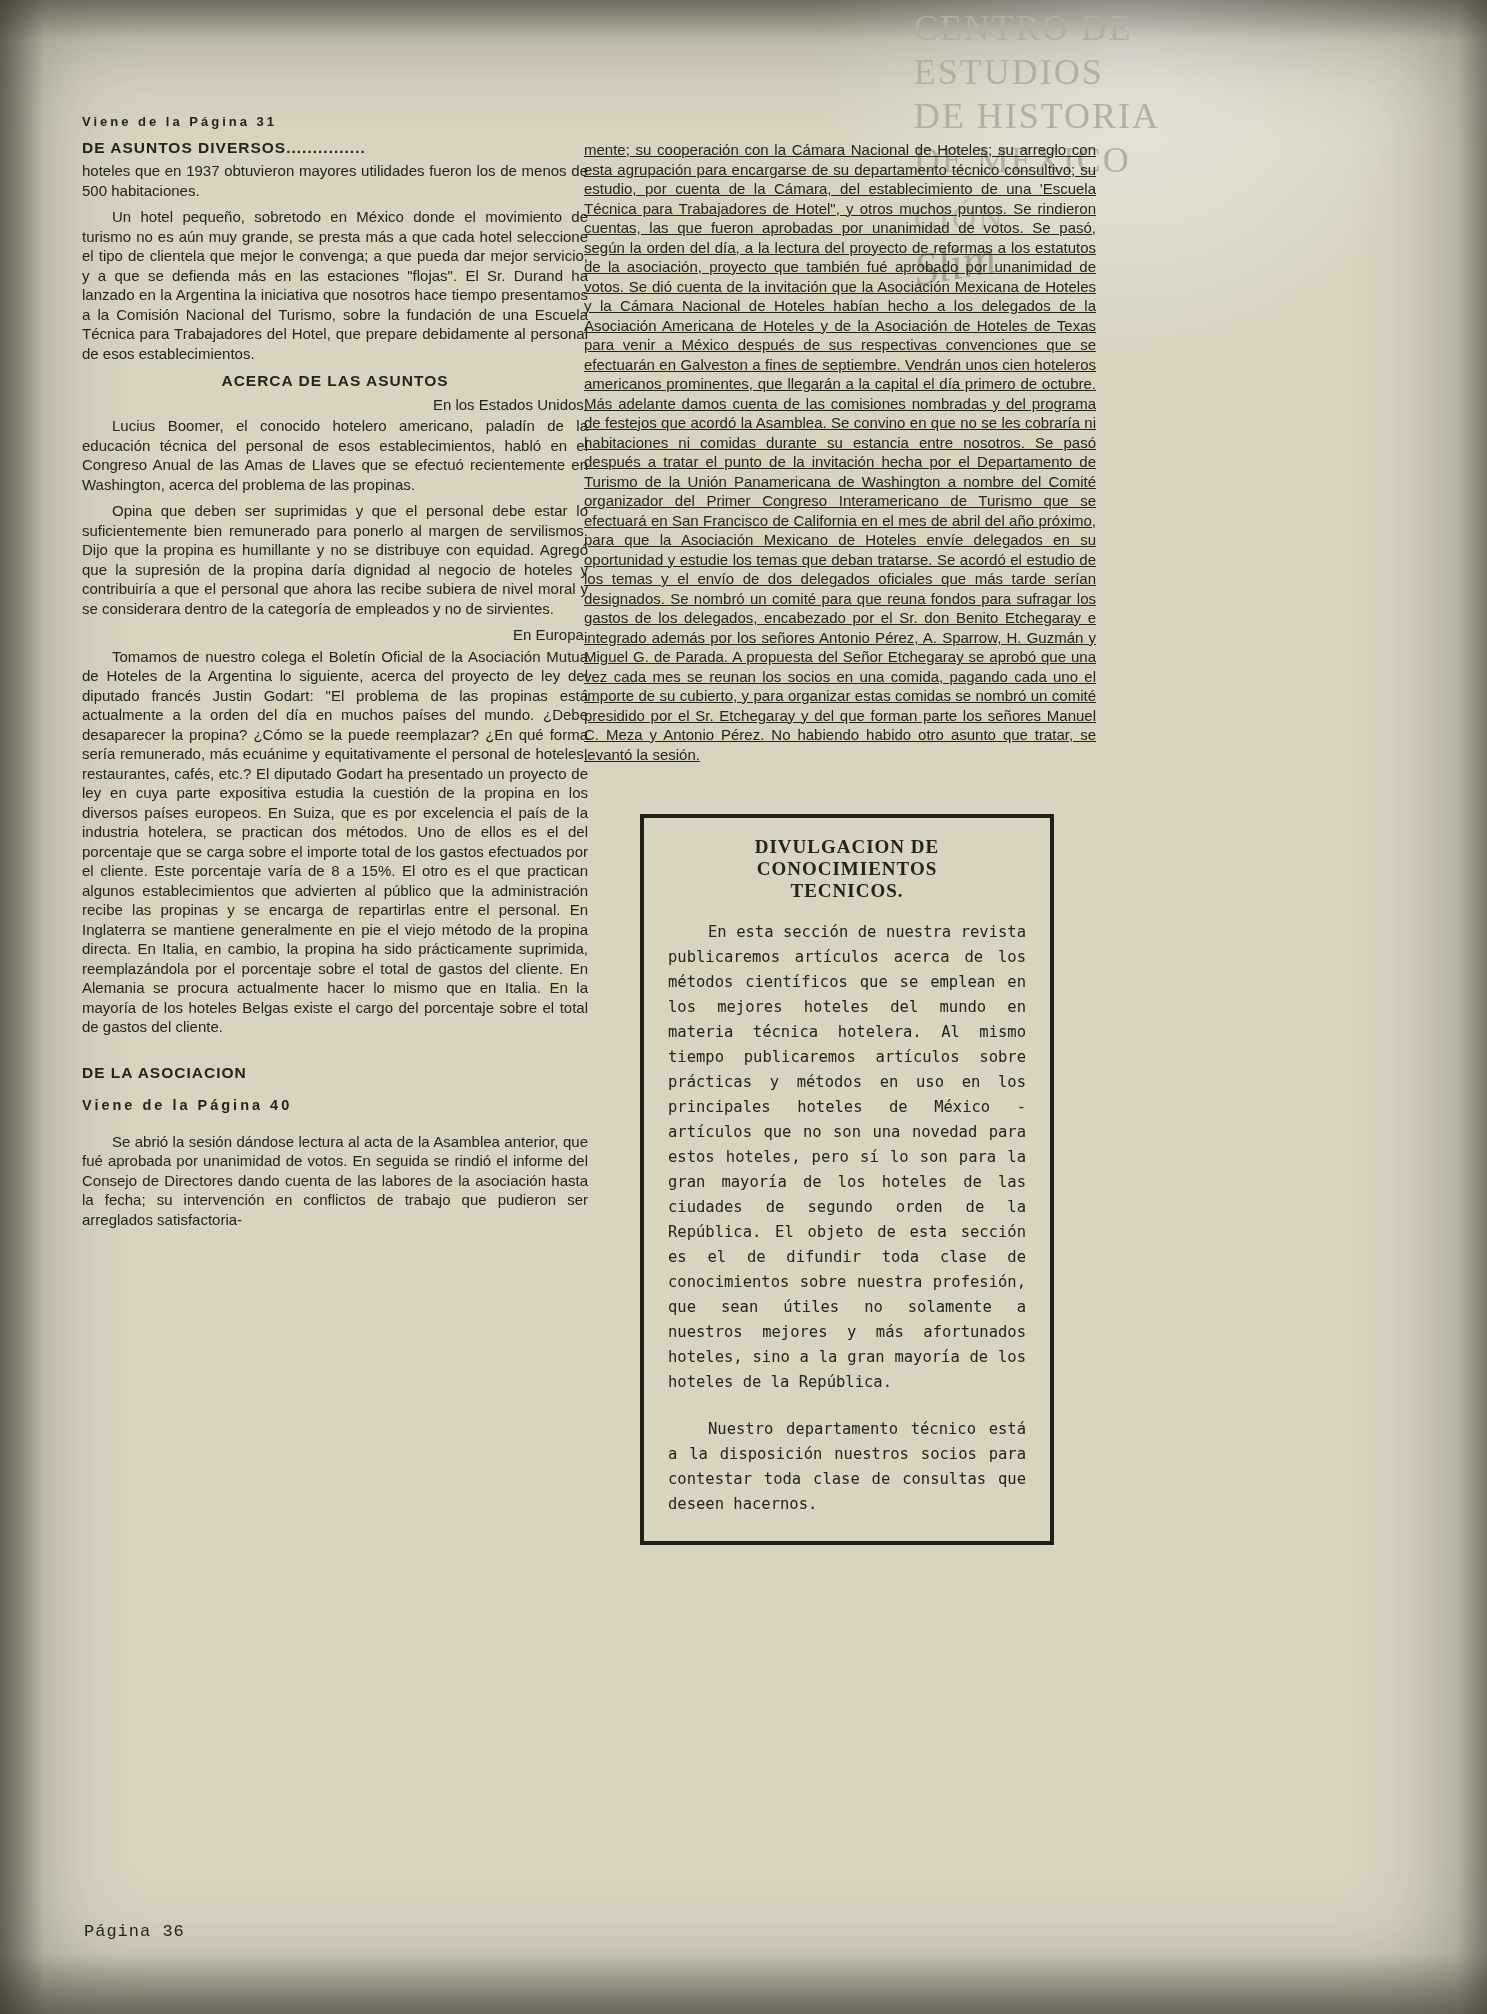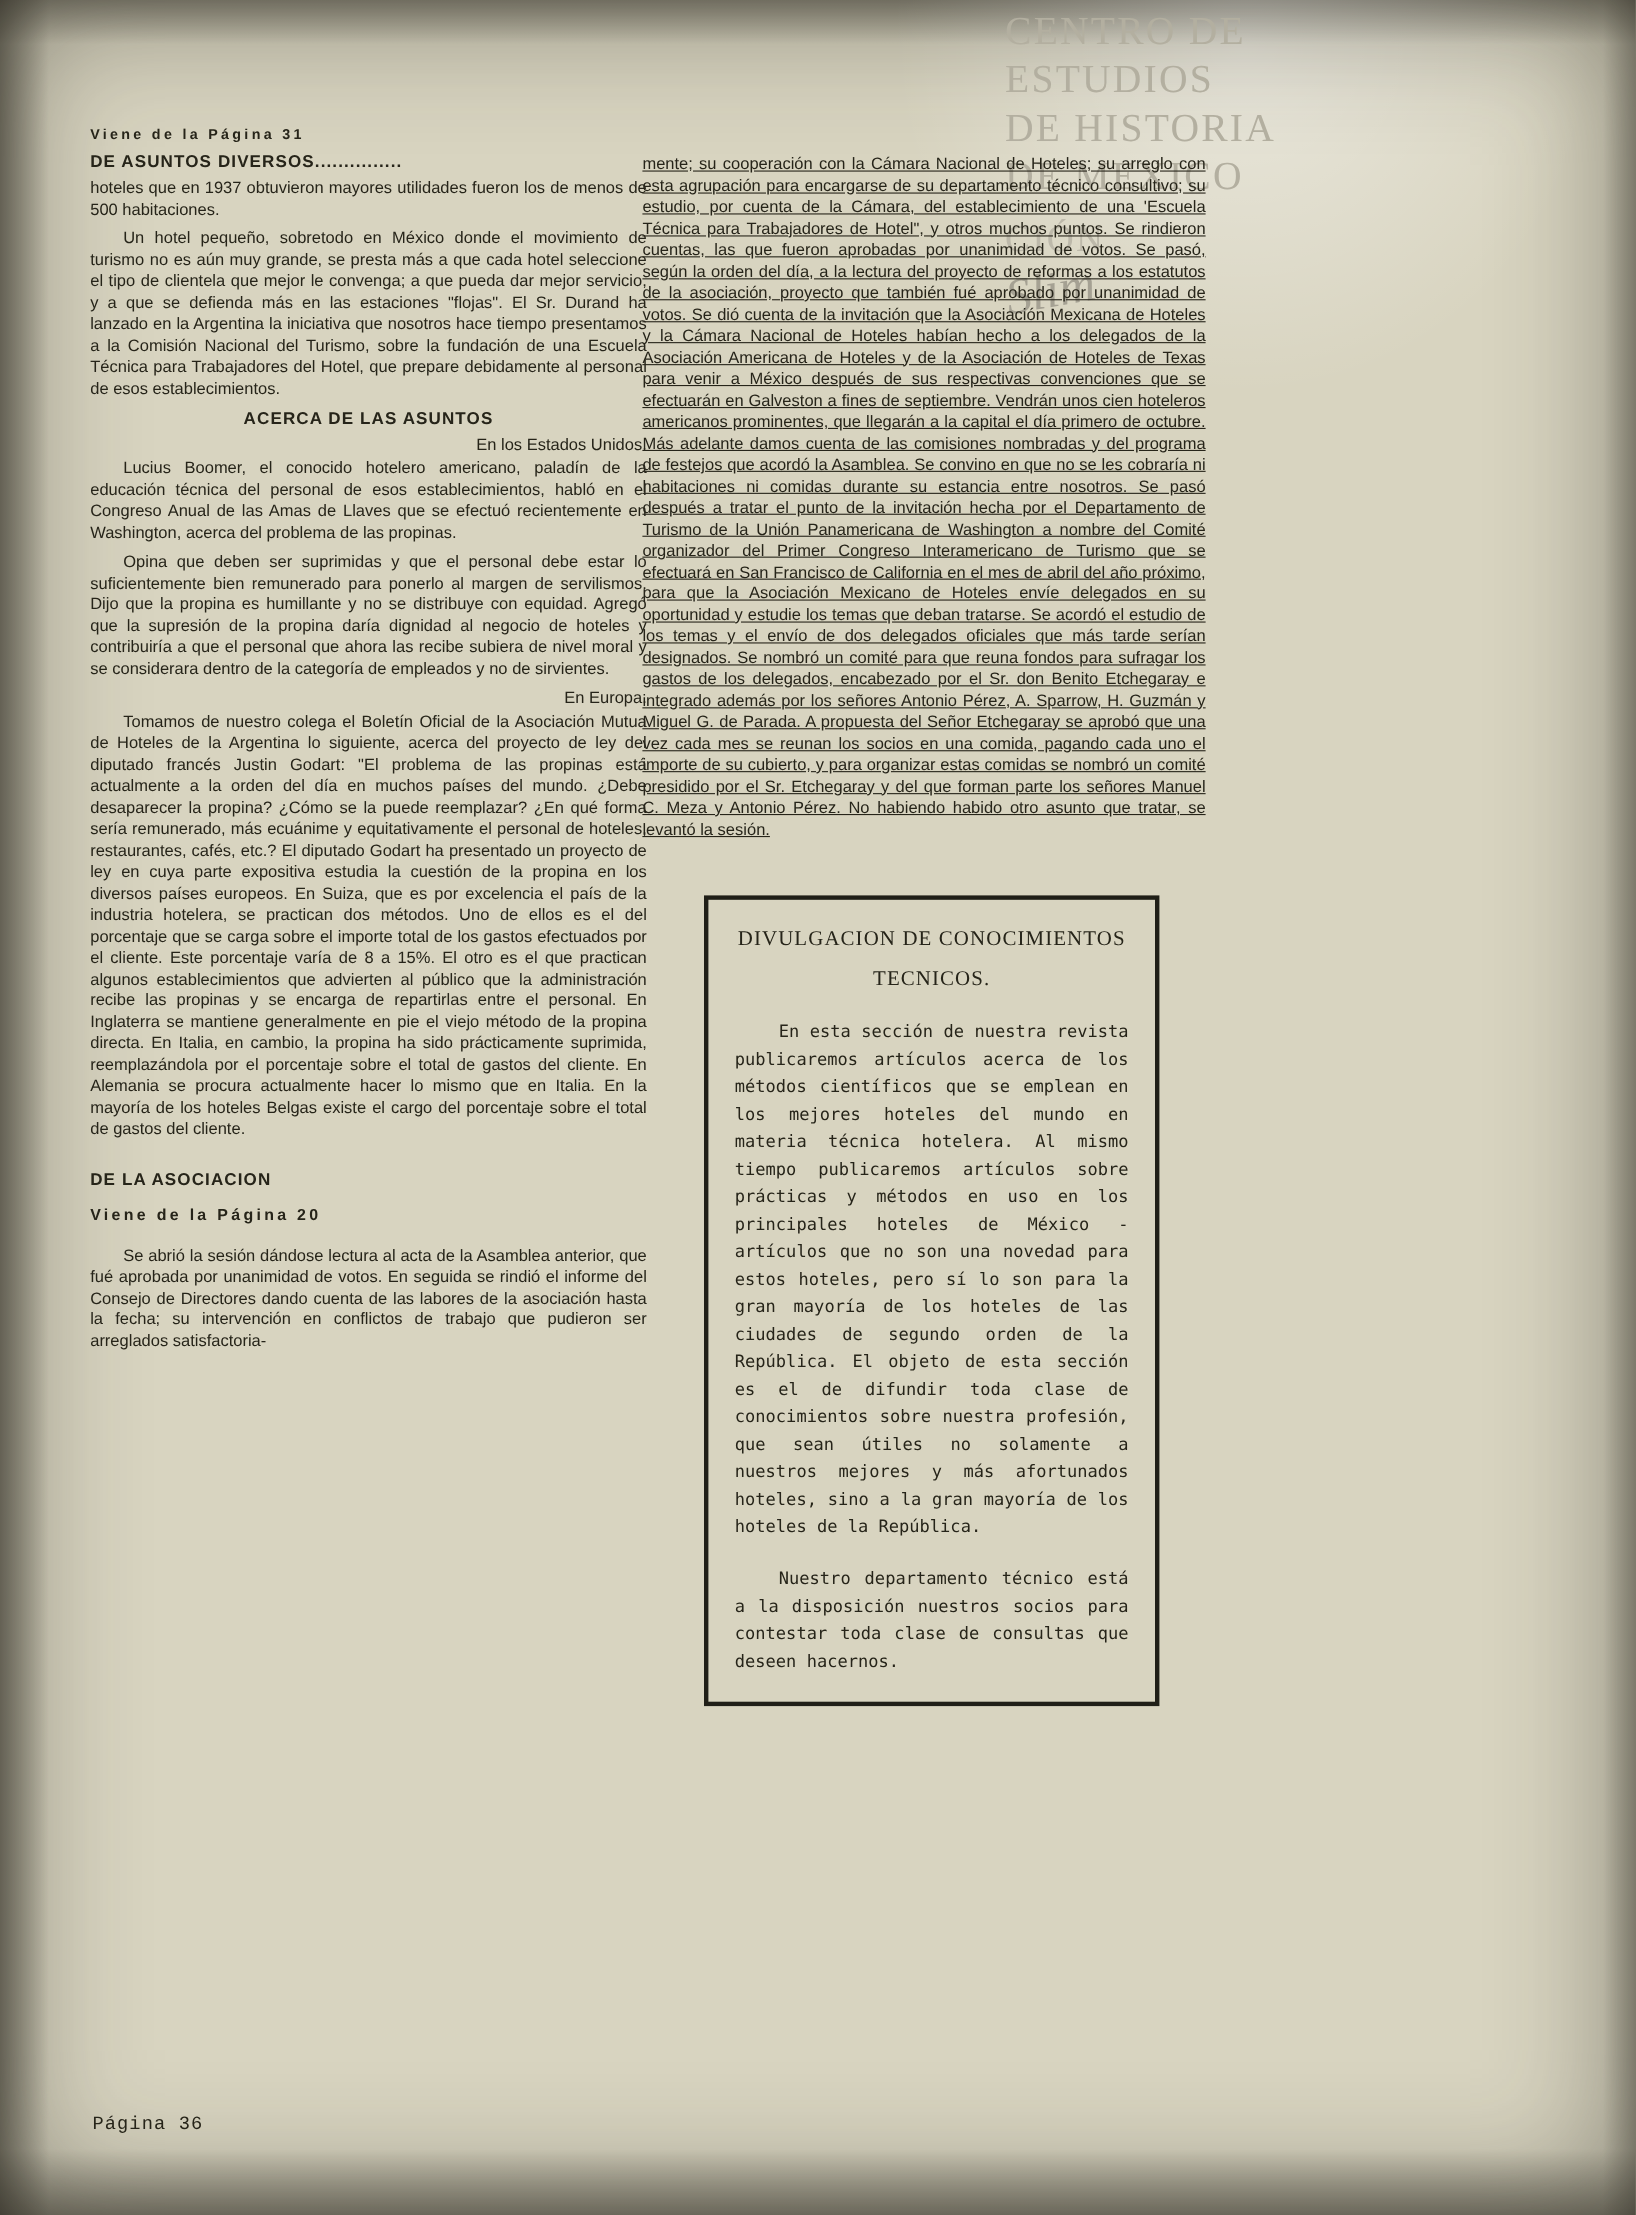--- a/index.html
+++ b/index.html
@@ -67,21 +67,21 @@
   
   .tech-box {
     position:absolute; left:640px; top:814px; width:414px;
     border:4px solid #201f17;
     padding:18px 24px 24px 24px;
     box-sizing:border-box;
     background:transparent;
   }
   .tech-box .box-title {
     font-family:"Liberation Serif", serif;
-    font-weight:normal; font-size:19px; line-height:36px;
+    font-weight:bold; font-size:19px; line-height:22px;
     text-align:center; letter-spacing:1px;
     margin:0 0 18px 0;
   }
   .tech-box p {
     font-family:"DejaVu Sans Mono", monospace;
     font-size:15.5px; line-height:25px;
     text-align:justify;
     margin:0 0 22px 0;
     text-indent:40px;
   }
@@ -112,21 +112,21 @@
     <div class="section-title">DE ASUNTOS DIVERSOS...............</div>
     <p class="body">hoteles que en 1937 obtuvieron mayores utilidades fueron los de menos de 500 habitaciones.</p>
     <p class="body indent">Un hotel pequeño, sobretodo en México donde el movimiento de turismo no es aún muy grande, se presta más a que cada hotel seleccione el tipo de clientela que mejor le convenga; a que pueda dar mejor servicio, y a que se defienda más en las estaciones "flojas". El Sr. Durand ha lanzado en la Argentina la iniciativa que nosotros hace tiempo presentamos a la Comisión Nacional del Turismo, sobre la fundación de una Escuela Técnica para Trabajadores del Hotel, que prepare debidamente al personal de esos establecimientos.</p>
     <div class="section-title centered">ACERCA DE LAS ASUNTOS</div>
     <div class="subhead">En los Estados Unidos.</div>
     <p class="body indent">Lucius Boomer, el conocido hotelero americano, paladín de la educación técnica del personal de esos establecimientos, habló en el Congreso Anual de las Amas de Llaves que se efectuó recientemente en Washington, acerca del problema de las propinas.</p>
     <p class="body indent">Opina que deben ser suprimidas y que el personal debe estar lo suficientemente bien remunerado para ponerlo al margen de servilismos. Dijo que la propina es humillante y no se distribuye con equidad. Agregó que la supresión de la propina daría dignidad al negocio de hoteles y contribuiría a que el personal que ahora las recibe subiera de nivel moral y se considerara dentro de la categoría de empleados y no de sirvientes.</p>
     <div class="subhead">En Europa.</div>
     <p class="body indent">Tomamos de nuestro colega el Boletín Oficial de la Asociación Mutua de Hoteles de la Argentina lo siguiente, acerca del proyecto de ley del diputado francés Justin Godart: "El problema de las propinas está actualmente a la orden del día en muchos países del mundo. ¿Debe desaparecer la propina? ¿Cómo se la puede reemplazar? ¿En qué forma sería remunerado, más ecuánime y equitativamente el personal de hoteles, restaurantes, cafés, etc.? El diputado Godart ha presentado un proyecto de ley en cuya parte expositiva estudia la cuestión de la propina en los diversos países europeos. En Suiza, que es por excelencia el país de la industria hotelera, se practican dos métodos. Uno de ellos es el del porcentaje que se carga sobre el importe total de los gastos efectuados por el cliente. Este porcentaje varía de 8 a 15%. El otro es el que practican algunos establecimientos que advierten al público que la administración recibe las propinas y se encarga de repartirlas entre el personal. En Inglaterra se mantiene generalmente en pie el viejo método de la propina directa. En Italia, en cambio, la propina ha sido prácticamente suprimida, reemplazándola por el porcentaje sobre el total de gastos del cliente. En Alemania se procura actualmente hacer lo mismo que en Italia. En la mayoría de los hoteles Belgas existe el cargo del porcentaje sobre el total de gastos del cliente.</p>
     <div class="section-title assoc-gap">DE LA ASOCIACION</div>
-    <div class="kicker2">Viene de la Página 20</div>
+    <div class="kicker2">Viene de la Página 40</div>
     <p class="body indent">Se abrió la sesión dándose lectura al acta de la Asamblea anterior, que fué aprobada por unanimidad de votos. En seguida se rindió el informe del Consejo de Directores dando cuenta de las labores de la asociación hasta la fecha; su intervención en conflictos de trabajo que pudieron ser arreglados satisfactoria-</p>
   </div>
 
   <div class="col col-right">
     <p class="body">mente; su cooperación con la Cámara Nacional de Hoteles; su arreglo con esta agrupación para encargarse de su departamento técnico consultivo; su estudio, por cuenta de la Cámara, del establecimiento de una 'Escuela Técnica para Trabajadores de Hotel", y otros muchos puntos. Se rindieron cuentas, las que fueron aprobadas por unanimidad de votos. Se pasó, según la orden del día, a la lectura del proyecto de reformas a los estatutos de la asociación, proyecto que también fué aprobado por unanimidad de votos. Se dió cuenta de la invitación que la Asociación Mexicana de Hoteles y la Cámara Nacional de Hoteles habían hecho a los delegados de la Asociación Americana de Hoteles y de la Asociación de Hoteles de Texas para venir a México después de sus respectivas convenciones que se efectuarán en Galveston a fines de septiembre. Vendrán unos cien hoteleros americanos prominentes, que llegarán a la capital el día primero de octubre. Más adelante damos cuenta de las comisiones nombradas y del programa de festejos que acordó la Asamblea. Se convino en que no se les cobraría ni habitaciones ni comidas durante su estancia entre nosotros. Se pasó después a tratar el punto de la invitación hecha por el Departamento de Turismo de la Unión Panamericana de Washington a nombre del Comité organizador del Primer Congreso Interamericano de Turismo que se efectuará en San Francisco de California en el mes de abril del año próximo, para que la Asociación Mexicano de Hoteles envíe delegados en su oportunidad y estudie los temas que deban tratarse. Se acordó el estudio de los temas y el envío de dos delegados oficiales que más tarde serían designados. Se nombró un comité para que reuna fondos para sufragar los gastos de los delegados, encabezado por el Sr. don Benito Etchegaray e integrado además por los señores Antonio Pérez, A. Sparrow, H. Guzmán y Miguel G. de Parada. A propuesta del Señor Etchegaray se aprobó que una vez cada mes se reunan los socios en una comida, pagando cada uno el importe de su cubierto, y para organizar estas comidas se nombró un comité presidido por el Sr. Etchegaray y del que forman parte los señores Manuel C. Meza y Antonio Pérez. No habiendo habido otro asunto que tratar, se levantó la sesión.</p>
   </div>
 
   <div class="tech-box">
     <div class="box-title">
       <div>DIVULGACION DE CONOCIMIENTOS</div>

